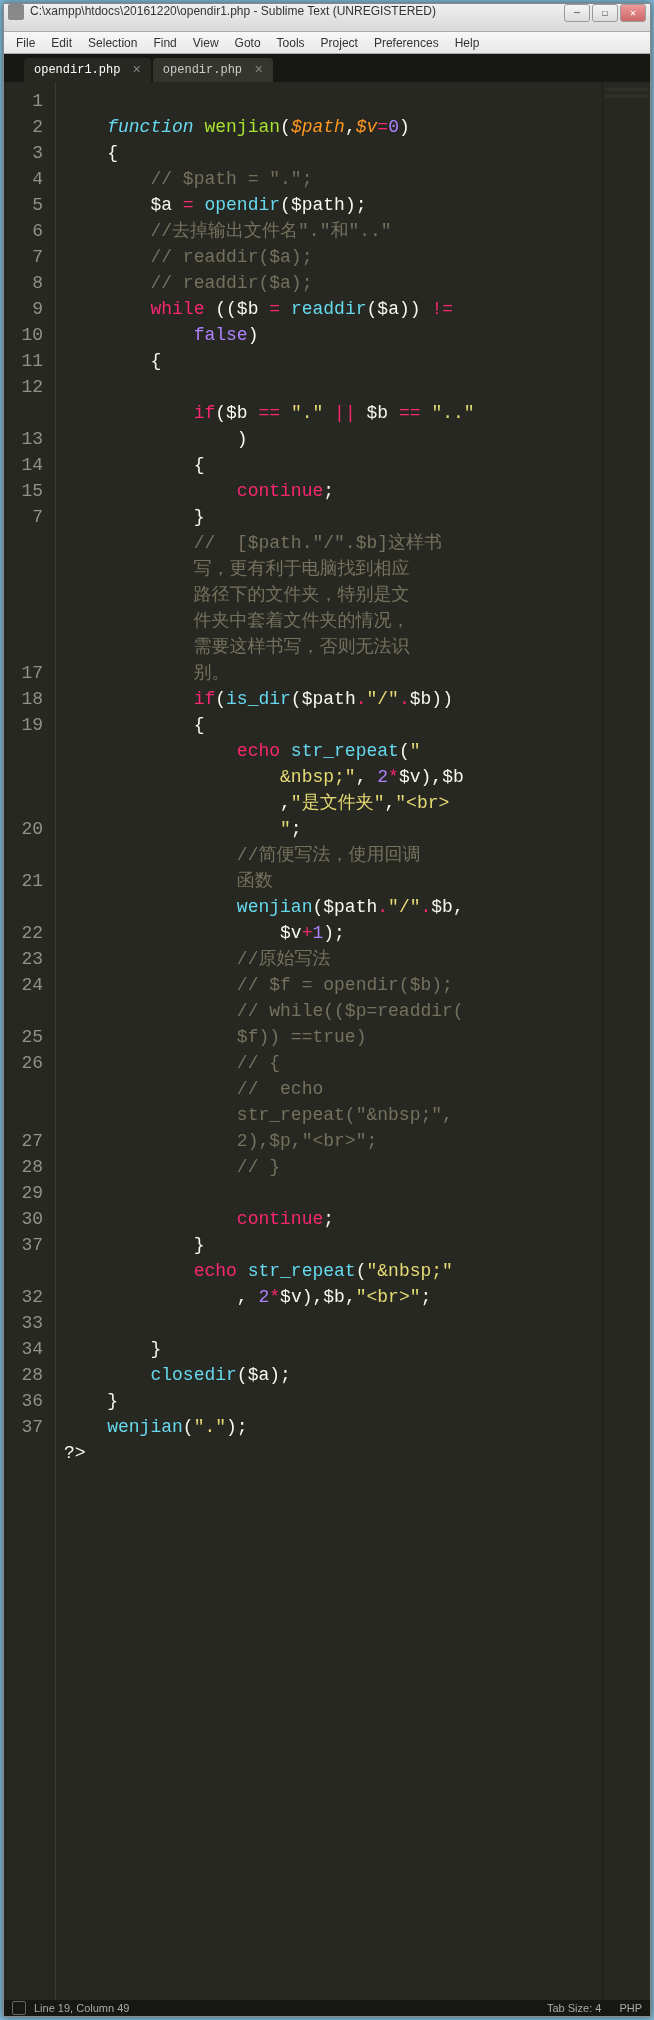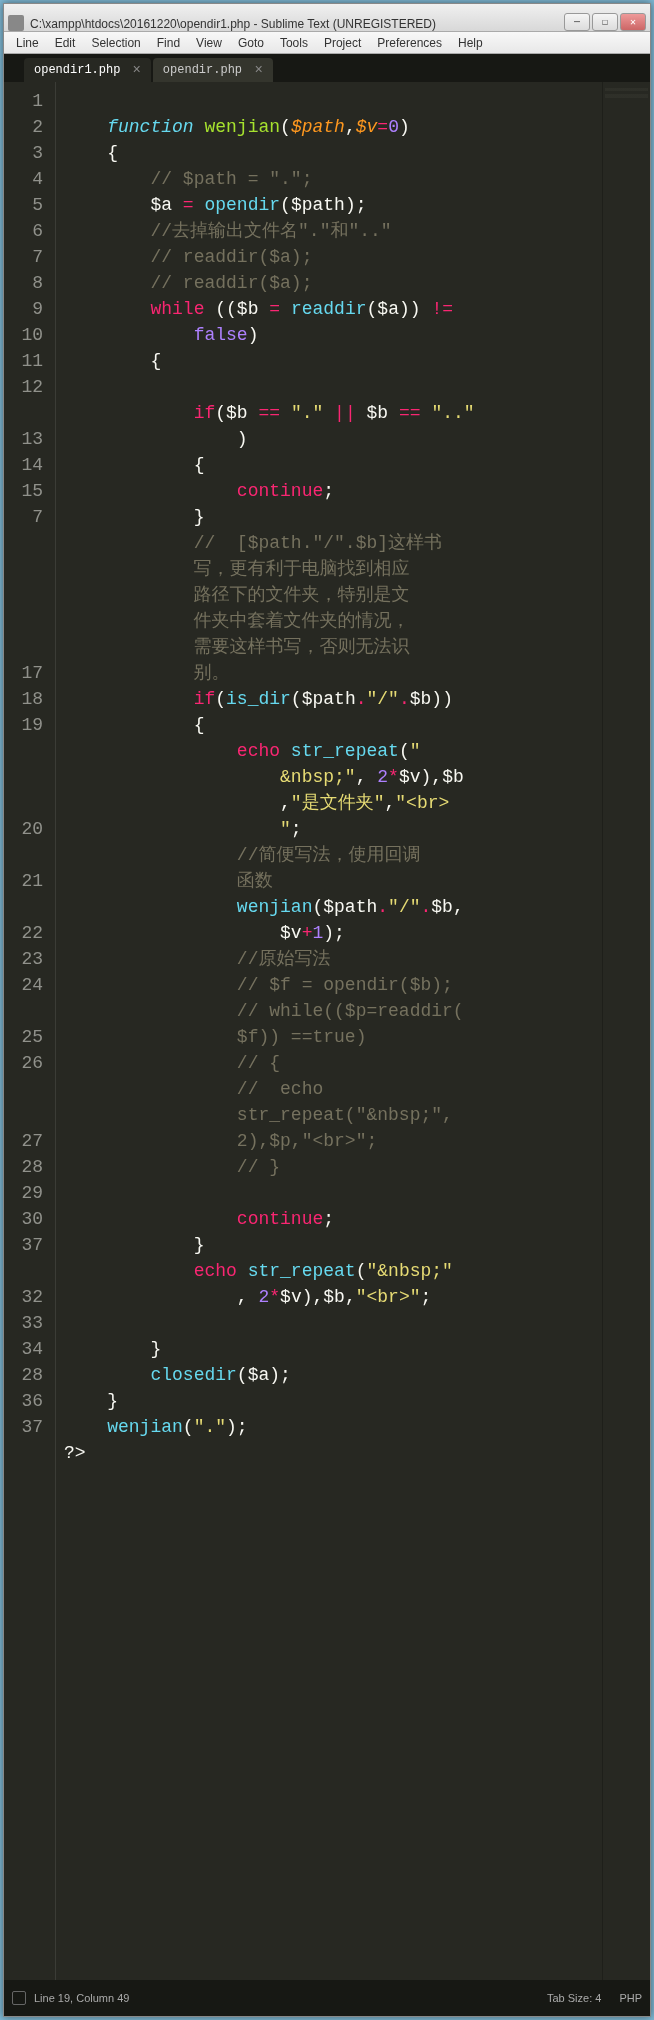--- a/index.html
+++ b/index.html
@@ -17,21 +17,21 @@
   background: #272822;
   border: 1px solid #888;
   display: flex;
   flex-direction: column;
   box-shadow: 0 0 8px rgba(0,0,0,0.5);
 }
 .title-bar {
   height: 28px;
   background: linear-gradient(#f0f0f0, #d8d8d8);
   display: flex;
-  align-items: flex-end;
+  align-items: flex-start;
   padding: 0 4px;
   font-size: 12px;
   color: #333;
   border-bottom: 1px solid #aaa;
 }
 .title-bar-icon {
   width: 16px;
   height: 16px;
   background: #888;
   margin-right: 6px;
@@ -124,21 +124,21 @@
 .minimap-content {
   position: absolute;
   top: 6px;
   left: 2px;
   right: 2px;
   height: 160px;
   background: linear-gradient(#3a3b33 0%, #3a3b33 2%, transparent 2%, transparent 4%, #3a3b33 4%, #3a3b33 6%, transparent 6%);
   opacity: 0.4;
 }
 .status-bar {
-  height: 36px;
+  height: 16px;
   background: #171814;
   color: #aaa;
   display: flex;
   align-items: center;
   font-size: 11px;
   padding: 0 8px;
   font-family: 'Segoe UI', Tahoma, sans-serif;
   justify-content: space-between;
 }
 .status-left { display: flex; align-items: center; gap: 8px; }
@@ -167,21 +167,21 @@
     <div class="title-bar-icon"></div>
     <div class="title-bar-text">C:\xampp\htdocs\20161220\opendir1.php - Sublime Text (UNREGISTERED)</div>
     <div class="window-controls">
       <div class="win-btn">─</div>
       <div class="win-btn">☐</div>
       <div class="win-btn close">✕</div>
     </div>
   </div>
 
   <div class="menu-bar">
-    <div class="menu-item">Line</div>
+    <div class="menu-item">File</div>
     <div class="menu-item">Edit</div>
     <div class="menu-item">Selection</div>
     <div class="menu-item">Find</div>
     <div class="menu-item">View</div>
     <div class="menu-item">Goto</div>
     <div class="menu-item">Tools</div>
     <div class="menu-item">Project</div>
     <div class="menu-item">Preferences</div>
     <div class="menu-item">Help</div>
   </div>

